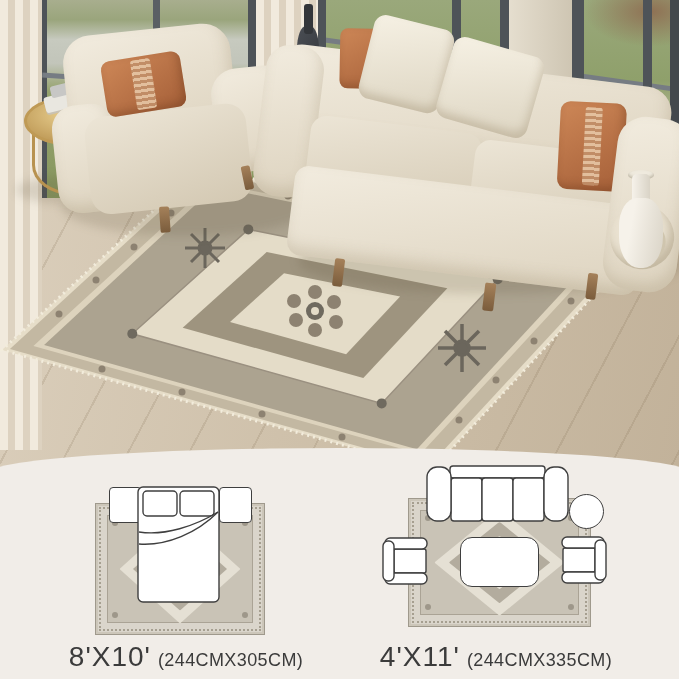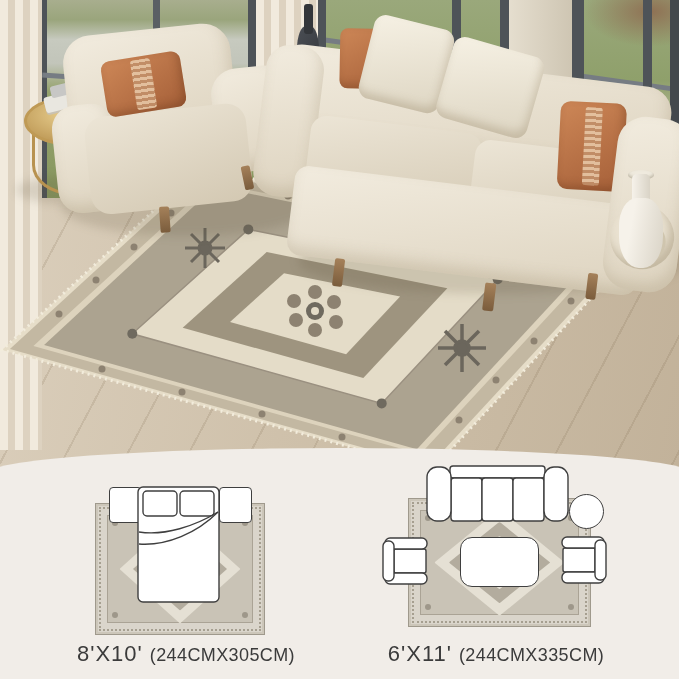--- a/index.html
+++ b/index.html
@@ -28,21 +28,21 @@
   .goldframe{border:3px solid #b8924f;border-top:none;border-radius:0 0 40px 40px / 0 0 30px 30px}
   
   .panel{position:absolute;left:-14px;right:-14px;top:448px;height:246px;background:#f1ede8;border-radius:50% 50% 0 0 / 26px 26px 0 0}
   .mini-rug{position:absolute;background:#dad5cb;border:1px solid #9f998c;box-shadow:inset 0 0 0 2px #ccc6b9}
   .mr-band{position:absolute;inset:3px;border:2px dotted #a69f90}
   .mr-field{position:absolute;inset:11px;background:#c9c3b6;border:1px solid #aaa395}
   .mr-d{position:absolute;left:50%;top:50%;transform:translate(-50%,-50%);clip-path:polygon(50% 0,100% 50%,50% 100%,0 50%)}
   .mr-dot{position:absolute;width:6px;height:6px;border-radius:50%;background:#9e978a}
   .fsvg{position:absolute}
   .cap{position:absolute;display:flex;justify-content:center;align-items:baseline;gap:7px;color:#3b3b3b;white-space:nowrap}
-  .cap .big{font-size:22px;letter-spacing:1px}
+  .cap .big{font-size:28px;letter-spacing:1px}
   .cap .small{font-size:18px;letter-spacing:.4px}
 </style>
 </head>
 <body>
 
 <div class="stage">
 
   <div class="photo abs" style="left:0;top:0;width:679px;height:679px">
 
     <div class="abs floor" style="left:0;top:116px;width:679px;height:366px"></div>
@@ -247,18 +247,18 @@
     <svg class="fsvg" style="left:561px;top:536px" width="46" height="48" viewBox="0 0 46 48">
       <g fill="#fff" stroke="#3f3f3f" stroke-width="1.4" stroke-linejoin="round">
         <rect x="2" y="12" width="32" height="24" rx="2"></rect>
         <rect x="1" y="1" width="42" height="11" rx="5"></rect>
         <rect x="1" y="36" width="42" height="11" rx="5"></rect>
         <rect x="34" y="4" width="11" height="40" rx="5"></rect>
       </g>
     </svg>
     <div class="abs" style="left:460px;top:537px;width:77px;height:48px;background:#fff;border:1.4px solid #3f3f3f;border-radius:12px"></div>
     <div class="cap" style="left:376px;top:641px;width:240px">
-      <span class="big">6'X11'</span>
+      <span class="big">4'X11'</span>
       <span class="small">(244CMX335CM)</span>
     </div>
   </div>
 
 </div>
 
 </body></html>

